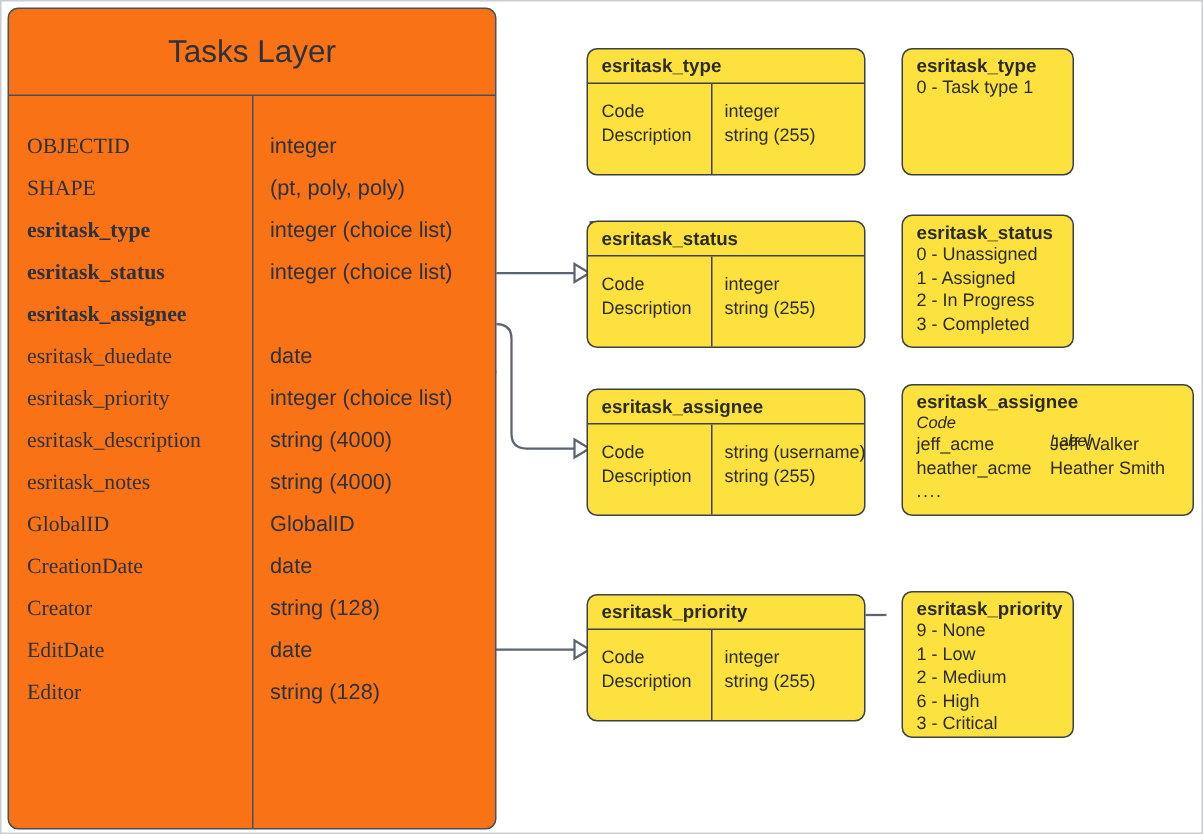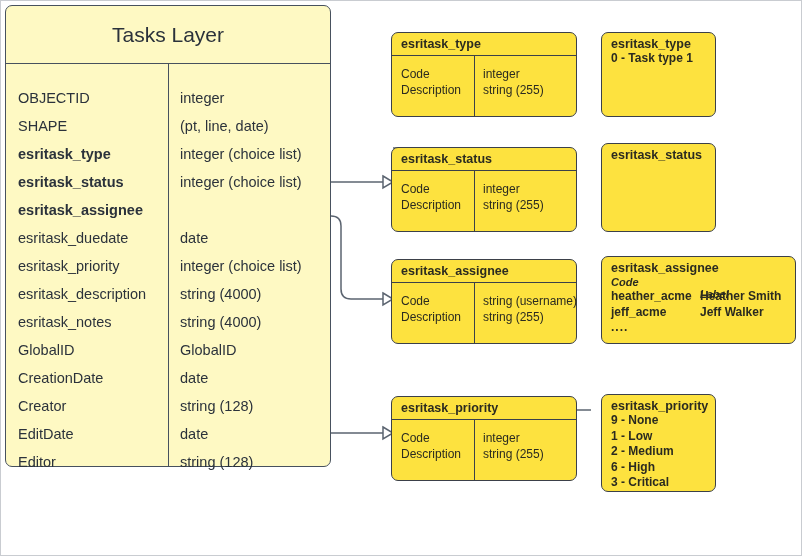--- a/index.html
+++ b/index.html
@@ -20,25 +20,25 @@
     border: 1px solid #c9ccd1;
     overflow: hidden;
   }
 
   
   .entity-table {
     position: absolute;
     left: 4px;
     top: 4px;
     width: 326px;
-    height: 462px;
+    height: 548px;
     box-sizing: border-box;
     border: 1.5px solid #47515e;
     border-radius: 7px;
-    background: #fef9c3;
+    background: #f97316;
   }
   .entity-title {
     height: 58px;
     line-height: 58px;
     text-align: center;
     font-size: 21px;
     color: #2b323b;
     border-bottom: 1.5px solid #47515e;
     box-sizing: border-box;
     white-space: nowrap;
@@ -64,20 +64,21 @@
     height: 28px;
     position: relative;
     font-size: 14.5px;
   }
   .field-name {
     position: absolute;
     left: 12px;
     top: 0;
     white-space: nowrap;
     color: #2b323b;
+    font-family: Liberation Serif, serif;
   }
   .field-type {
     position: absolute;
     left: 174px;
     top: 0;
     white-space: nowrap;
     color: #2b323b;
   }
   .field-row.bold .field-name { font-weight: bold; }
 
@@ -124,21 +125,21 @@
   .schema-left { left: 9px; }
   .schema-right { left: 91px; }
 
   
   .value-box .ybox-title { padding: 4px 0 0 9px; }
   .value-lines {
     padding: 0 0 0 9px;
     font-size: 12px;
     line-height: 15.5px;
   }
-  .value-lines div { white-space: nowrap; font-weight: bold; }
+  .value-lines div { white-space: nowrap; }
   .kv-head {
     position: relative;
     height: 14px;
     font-size: 11px;
     font-style: italic;
   }
   .kv-head .kv-code { position: absolute; left: 0; top: 0; }
   .kv-head .kv-label { position: absolute; left: 89px; top: 12px; }
   .kv-row {
     position: relative;
@@ -188,21 +189,21 @@
     <div class="entity-title">Tasks Layer</div>
     <div class="entity-body">
       <div class="entity-coldiv"></div>
       <div class="field-list" id="field-list">
           <div class="field-row">
             <span class="field-name">OBJECTID</span>
             <span class="field-type">integer</span>
           </div>
           <div class="field-row">
             <span class="field-name">SHAPE</span>
-            <span class="field-type">(pt, line, date)</span>
+            <span class="field-type">(pt, poly, poly)</span>
           </div>
           <div class="field-row bold">
             <span class="field-name">esritask_type</span>
             <span class="field-type">integer (choice list)</span>
           </div>
           <div class="field-row bold">
             <span class="field-name">esritask_status</span>
             <span class="field-type">integer (choice list)</span>
           </div>
           <div class="field-row bold">
@@ -280,20 +281,26 @@
       </div>
       <div class="schema-right">
         <div>integer</div>
         <div>string (255)</div>
       </div>
     </div>
   </div>
 
   <div class="ybox value-box" style="left:600px; top:142px; width:115px; height:89px;">
     <div class="ybox-title">esritask_status</div>
+    <div class="value-lines" id="values-status">
+        <div>0 - Unassigned</div>
+        <div>1 - Assigned</div>
+        <div>2 - In Progress</div>
+        <div>3 - Completed</div>
+      </div>
   </div>
 
   <div class="ybox schema-box" style="left:390px; top:258px; width:186px; height:85px;">
     <div class="ybox-title">esritask_assignee</div>
     <div class="schema-cols">
       <div class="schema-div"></div>
       <div class="schema-left">
         <div>Code</div>
         <div>Description</div>
       </div>
@@ -306,26 +313,26 @@
 
   <div class="ybox value-box" style="left:600px; top:255px; width:195px; height:88px;">
     <div class="ybox-title">esritask_assignee</div>
     <div class="value-lines">
       <div class="kv-head">
         <span class="kv-code">Code</span>
         <span class="kv-label">Label</span>
       </div>
       <div id="assignee-rows">
           <div class="kv-row">
+            <span class="kv-code">jeff_acme</span>
+            <span class="kv-label">Jeff Walker</span>
+          </div>
+          <div class="kv-row">
             <span class="kv-code">heather_acme</span>
             <span class="kv-label">Heather Smith</span>
-          </div>
-          <div class="kv-row">
-            <span class="kv-code">jeff_acme</span>
-            <span class="kv-label">Jeff Walker</span>
           </div>
         </div>
       <div class="kv-ellipsis">....</div>
     </div>
   </div>
 
   <div class="ybox schema-box" style="left:390px; top:395px; width:186px; height:85px;">
     <div class="ybox-title">esritask_priority</div>
     <div class="schema-cols">
       <div class="schema-div"></div>

